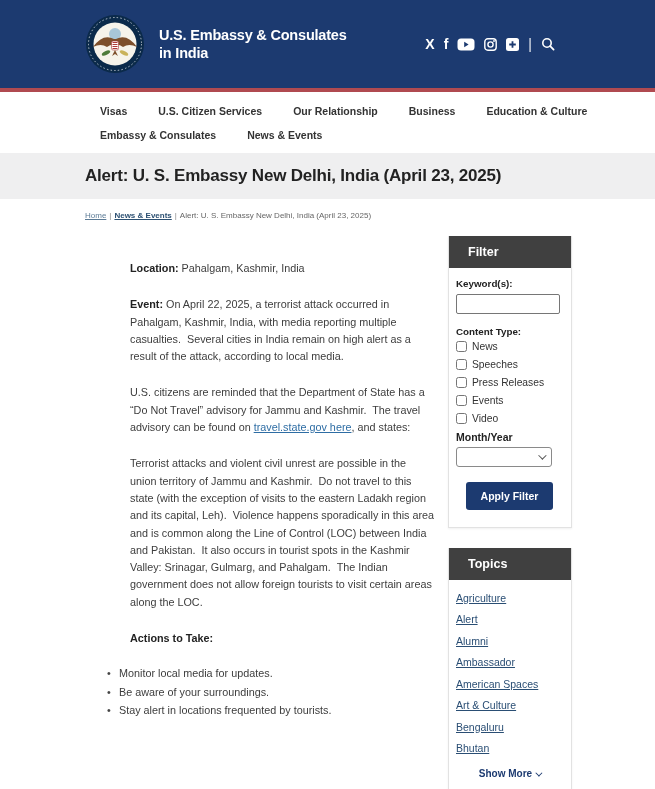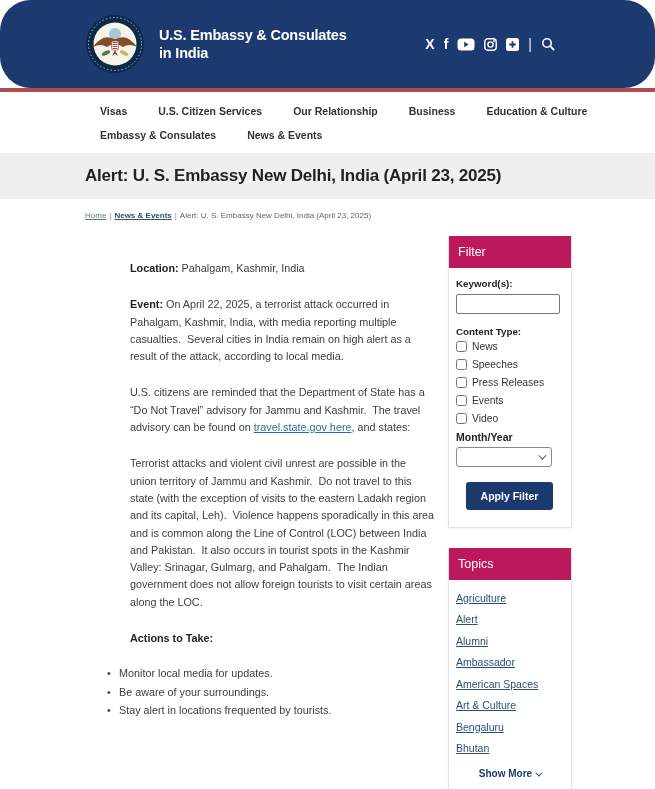--- a/index.html
+++ b/index.html
@@ -13,21 +13,20 @@
   }
 
   
   .site-header {
     height: 88px;
     background: #1c3a70;
     display: flex;
     align-items: center;
     padding-left: 85px;
     position: relative;
-    border-radius: 31px;
   }
   .seal { width: 60px; height: 60px; flex: 0 0 auto; }
   .brand {
     margin-left: 14px;
     color: #ffffff;
     font-weight: bold;
     font-size: 14.5px;
     line-height: 18px;
     letter-spacing: -0.2px;
   }
@@ -104,25 +103,25 @@
   
   .sidebar { width: 124px; margin-left: 13px; padding-top: 16px; }
   .side-box {
     background: #ffffff;
     border: 1px solid #e2e2e2;
     border-top: none;
     margin-bottom: 20px;
     box-shadow: 0 1px 2px rgba(0,0,0,0.06);
   }
   .side-box-header {
-    background: #be185d;
+    background: #404040;
     color: #ffffff;
-    font-weight: normal;
+    font-weight: bold;
     font-size: 12.5px;
-    padding: 9px 8px 9px 9px;
+    padding: 9px 8px 9px 19px;
   }
   .side-box-body { padding: 10px 8px 4px 7px; }
   .field-label { font-size: 9.8px; font-weight: bold; color: #222222; margin-bottom: 4px; }
   .keyword-input {
     width: 104px;
     height: 20px;
     border: 1px solid #767676;
     border-radius: 2px;
     font-size: 10px;
     padding: 0 4px;

